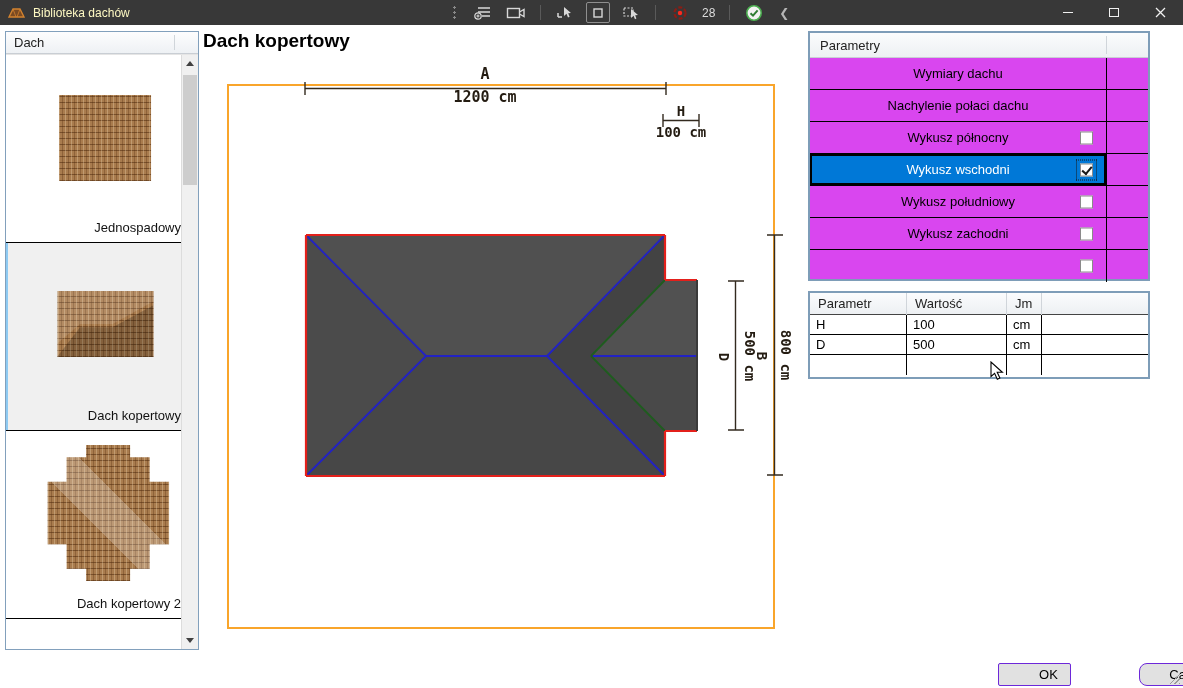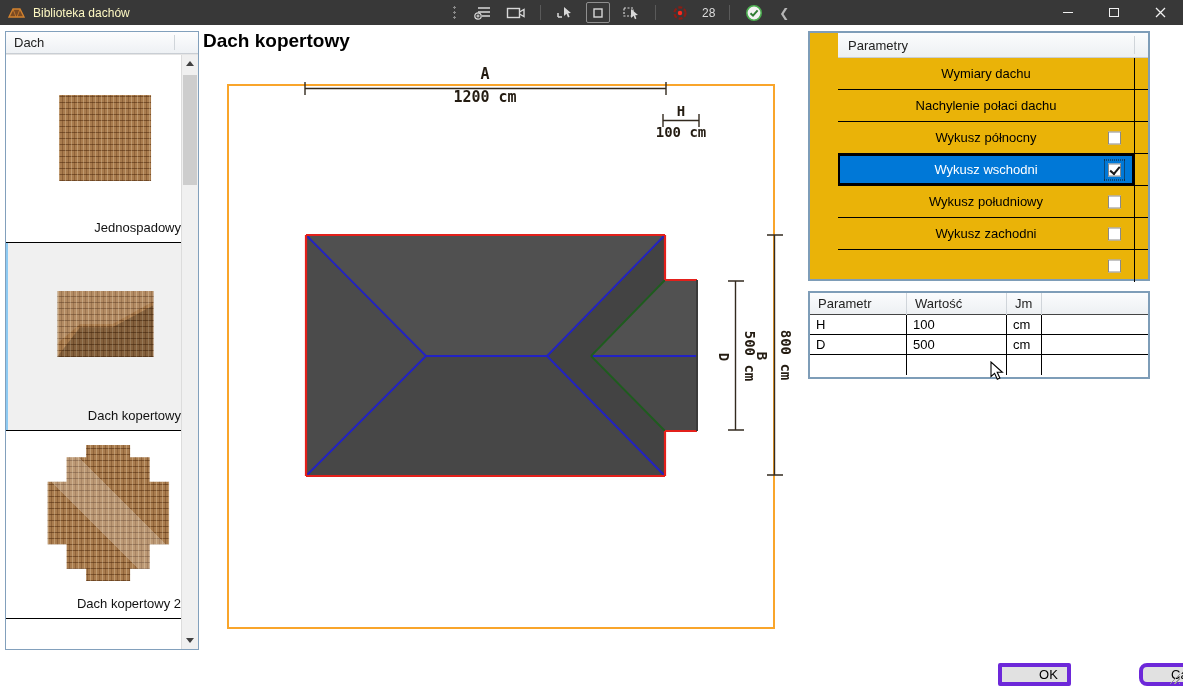--- a/index.html
+++ b/index.html
@@ -53,21 +53,21 @@
   .tri-up { width:0; height:0; border-left:4px solid transparent; border-right:4px solid transparent; border-bottom:5px solid #404040; }
   .tri-down { width:0; height:0; border-left:4px solid transparent; border-right:4px solid transparent; border-top:5px solid #404040; }
   .sb-thumb { position:absolute; left:1px; top:20px; width:14px; height:110px; background:#cdcdcd; }
 
   
   .main-title { position:absolute; left:203px; top:30px; font-size:19px; font-weight:bold; color:#000; }
   .canvas-svg { position:absolute; left:0; top:0; width:1183px; height:688px; pointer-events:none; }
   .dim-text { font-family:"DejaVu Sans Mono", monospace; font-weight:bold; fill:#241c12; }
 
   
-  .param-panel { position:absolute; left:808px; top:31px; width:342px; height:250px; border:2px solid #7e9db8; background:#eab308;padding-left:28px; }
+  .param-panel { position:absolute; left:808px; top:31px; width:342px; height:250px; border:2px solid #7e9db8; background:#d946ef; }
   .pp-header { position:relative; height:25px; background:linear-gradient(#fbfcfd,#edf0f3); border-bottom:1px solid #c9ced4; font-size:13px; color:#222; line-height:25px; padding-left:10px; }
   .pp-hdr-div { position:absolute; left:296px; top:3px; bottom:3px; width:1px; background:#d0d5da; }
   .pp-row { position:relative; height:32px; display:flex; border-bottom:1px solid #000; }
   .pp-row:last-child { border-bottom:none; }
   .pp-cell-main { position:relative; width:297px; border-right:1px solid #000; display:flex; align-items:center; justify-content:center; font-size:13px; color:#000; }
   .pp-cell-side { flex:1; }
   .pp-row.selected .pp-cell-main { background:var(--accent); color:#fff; box-shadow:inset 0 0 0 2px #000; }
   .pp-checkbox { position:absolute; right:13px; top:50%; transform:translateY(-50%); width:13px; height:13px; border:1px solid #8a8a8a; background:#fff; }
   .pp-checkbox.checked::after { content:""; position:absolute; left:3px; top:0px; width:4px; height:8px; border-right:2px solid #1a1a1a; border-bottom:2px solid #1a1a1a; transform:rotate(40deg); }
   .pp-checkbox.focused { outline:1px dotted #1a1a1a; outline-offset:3px; }
@@ -76,21 +76,21 @@
   .param-table { position:absolute; left:808px; top:291px; width:342px; height:88px; border:2px solid #7e9db8; background:#fff; }
   .pt-header { display:grid; grid-template-columns:97px 100px 35px 1fr; height:22px; background:linear-gradient(#fbfcfd,#edf0f3); border-bottom:1px solid #444; }
   .pt-header > div { font-size:13px; color:#222; line-height:22px; padding-left:8px; border-right:1px solid #d0d5da; }
   .pt-header > div:last-child { border-right:none; }
   .pt-row { display:grid; grid-template-columns:97px 100px 35px 1fr; height:20px; border-bottom:1px solid #000; }
   .pt-row:last-child { border-bottom:none; }
   .pt-row > div { font-size:13px; color:#000; line-height:20px; padding-left:6px; border-right:1px solid #000; }
   .pt-row > div:last-child { border-right:none; }
 
   
-  .btn { position:absolute; width:73px; height:23px; background:#e1e1e1; border:4px solid #6d28d9; border-radius:2px; font-size:13px; color:#000; font-family:"Liberation Sans", sans-serif;padding-left:28px; }
+  .btn { position:absolute; width:73px; height:23px; background:#e1e1e1; border:1px solid #6d28d9; border-radius:2px; font-size:13px; color:#000; font-family:"Liberation Sans", sans-serif;padding-left:28px; }
   .btn-ok { left:998px; top:663px; }
   .btn-cancel { left:1139px; top:663px;border-radius:8px; }
   .resize-grip { position:absolute; left:1167px; top:671px; width:13px; height:13px;
     background:repeating-linear-gradient(135deg, transparent 0 2px, #9a9a9a 2px 3px);
     clip-path:polygon(100% 0, 100% 100%, 0 100%); }
   .mouse-cursor { position:absolute; left:990px; top:361px; }
 </style>
 </head>
 <body>
 

